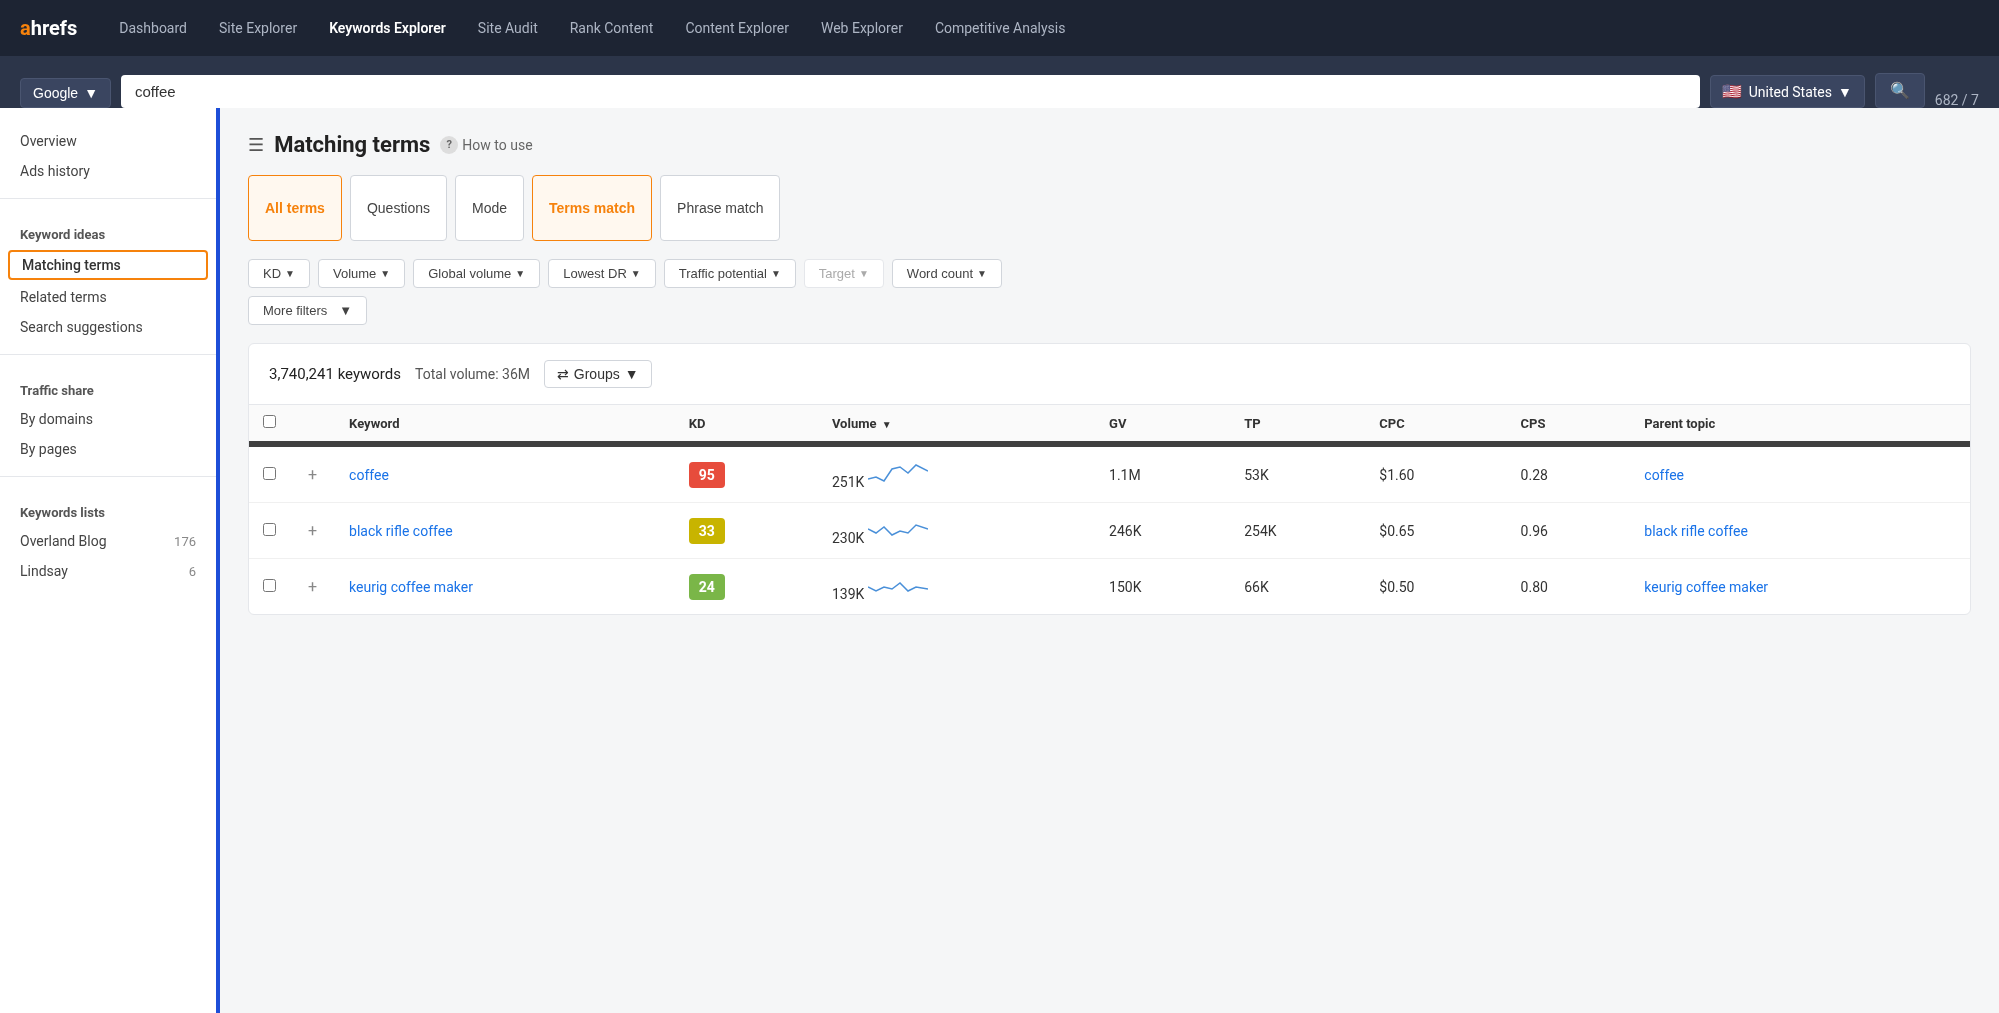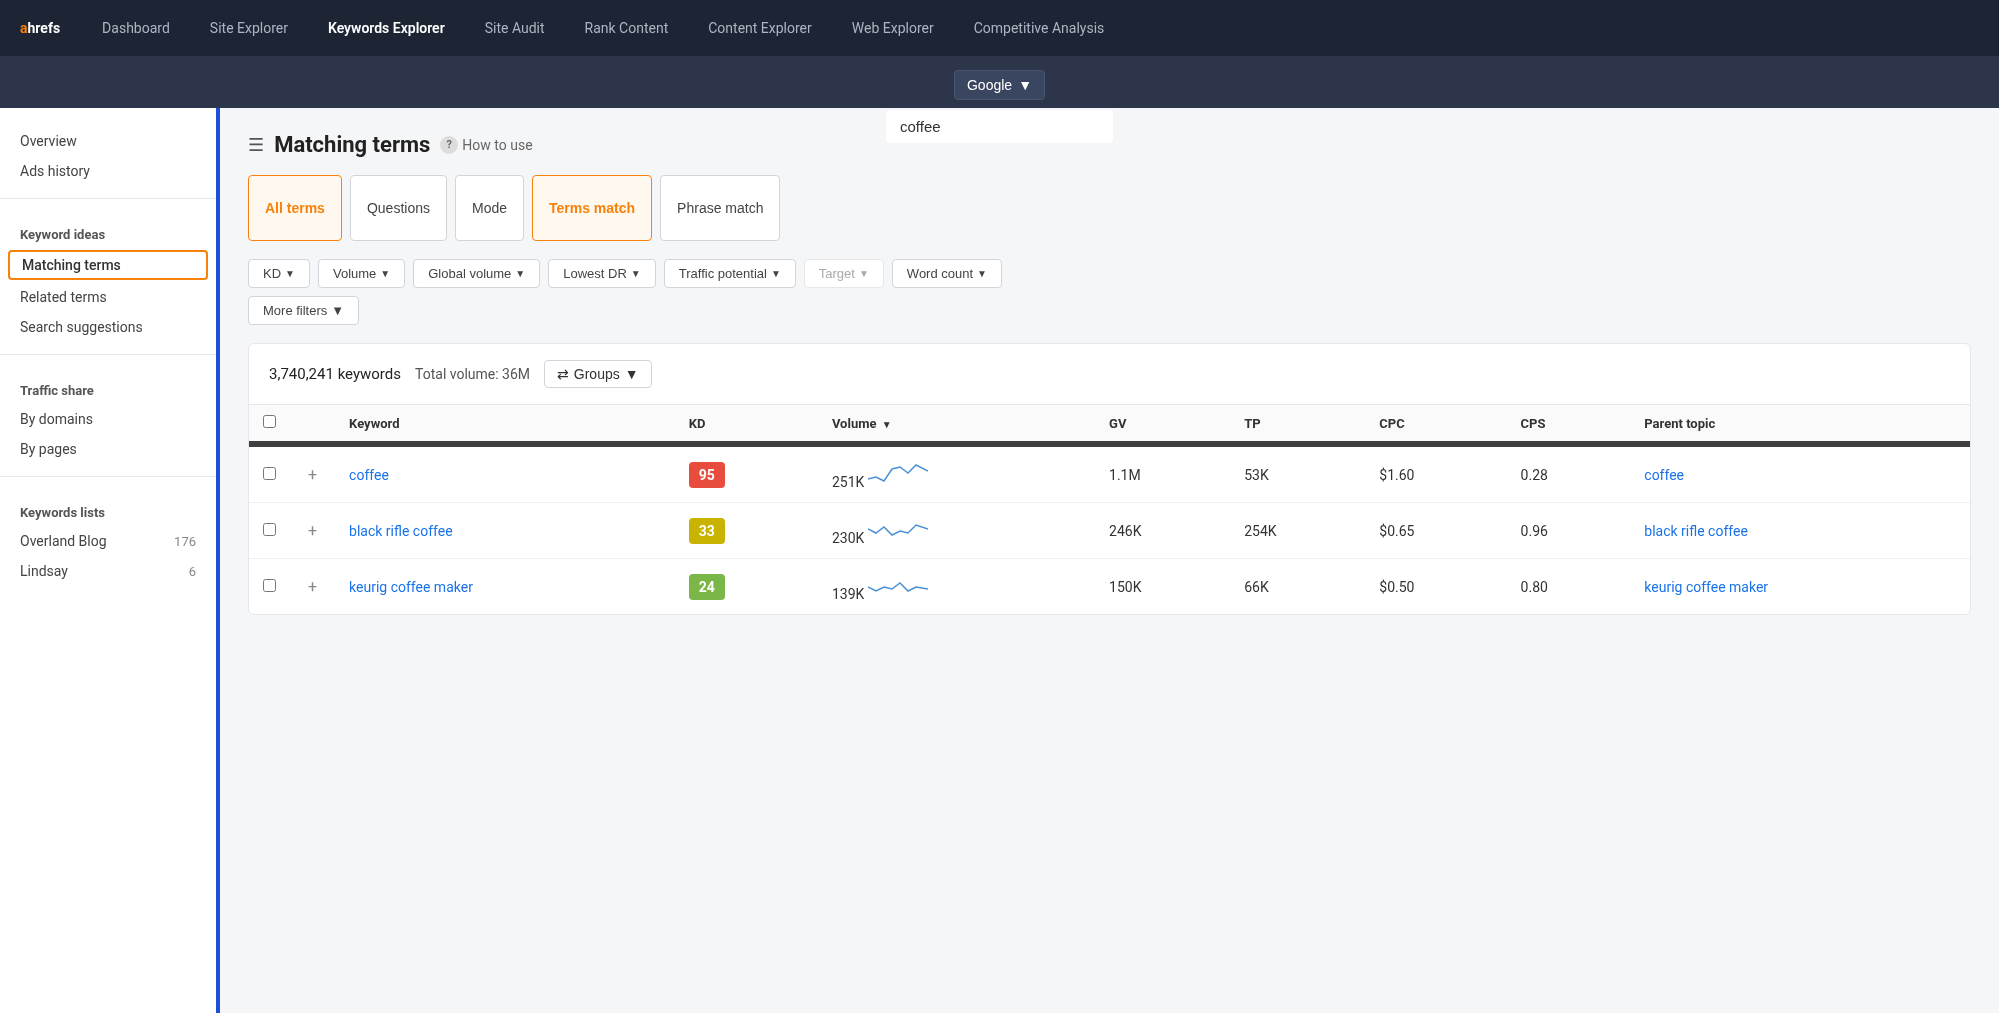--- a/index.html
+++ b/index.html
@@ -9,46 +9,45 @@
     .top-nav {
       background: #1d2433;
       display: flex;
       align-items: center;
       padding: 0 20px;
       height: 56px;
       gap: 0;
     }
     .logo {
       margin-right: 30px;
-      font-size: 14px;
+      font-size: 20px;
       font-weight: bold;
       color: #fff;
     }
     .logo span { color: #f6820c; }
-    .nav-links { display: flex; gap: 16px; flex: 1; text-align: right; }
+    .nav-links { display: flex; gap: 8px; flex: 1; text-align: right; }
     .nav-link {
       color: #adb5c4;
       text-decoration: none;
       padding: 8px 12px;
       border-radius: 4px;
       font-size: 14px;
       white-space: nowrap;
       cursor: pointer;
     }
     .nav-link.active { color: #fff; font-weight: 600; }
 
     
     .search-bar {
       background: #2c3549;
-      padding: 14px 20px;
-      display: flex;
-      align-items: center;
+      padding: 0 20px;
+      display: flex;
+      align-items: flex-end;
       gap: 10px;
       height: 52px;
-      flex-direction: column;
     }
     .google-dropdown {
       background: #3a4560;
       border: 1px solid #4a5570;
       color: #fff;
       padding: 6px 12px;
       border-radius: 4px;
       cursor: pointer;
       display: flex;
       align-items: center;
@@ -228,21 +227,21 @@
     .more-filters-btn {
       padding: 6px 14px;
       border-radius: 4px;
       border: 1px solid #d1d5db;
       background: #fff;
       color: #444;
       font-size: 13px;
       cursor: pointer;
       display: flex;
       align-items: center;
-      gap: 4px;
+      gap: 12px;
       margin-top: 4px;
     }
 
     
     .results-section {
       background: #fff;
       border-radius: 6px;
       border: 1px solid #e5e7eb;
       margin-top: 18px;
       overflow: hidden;

